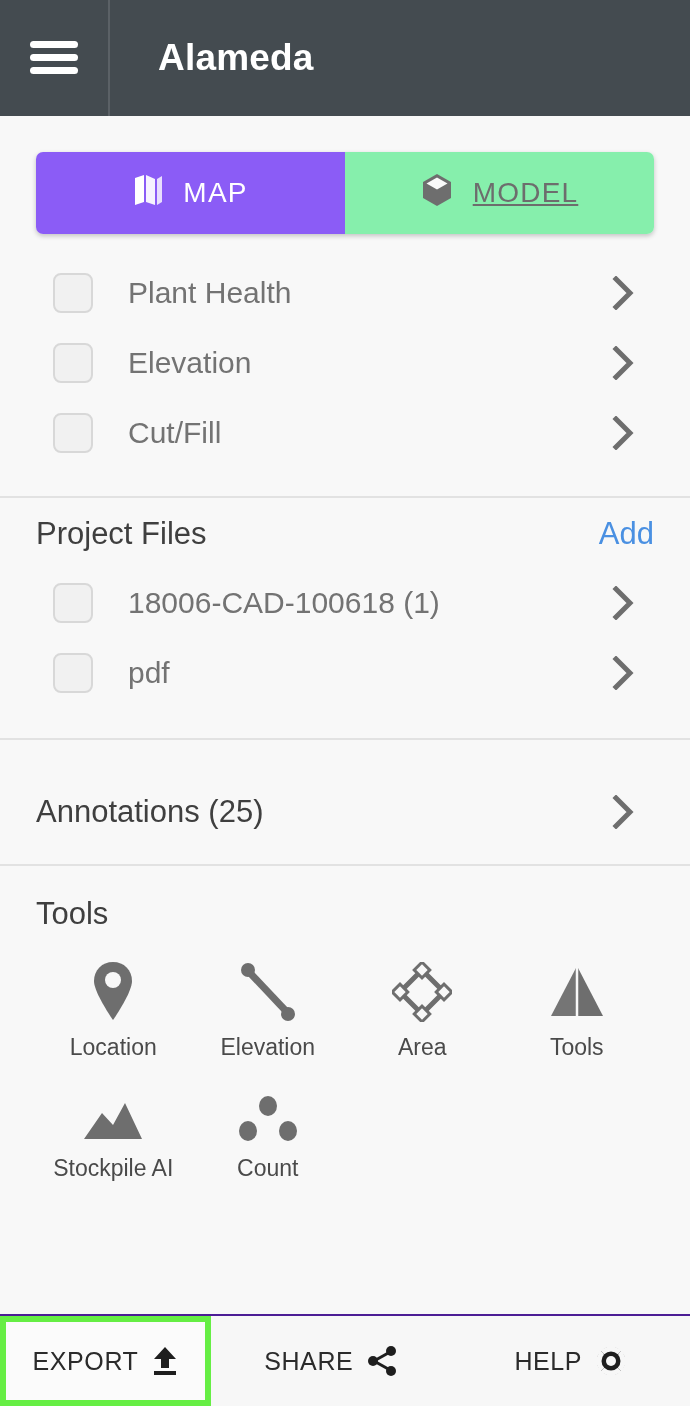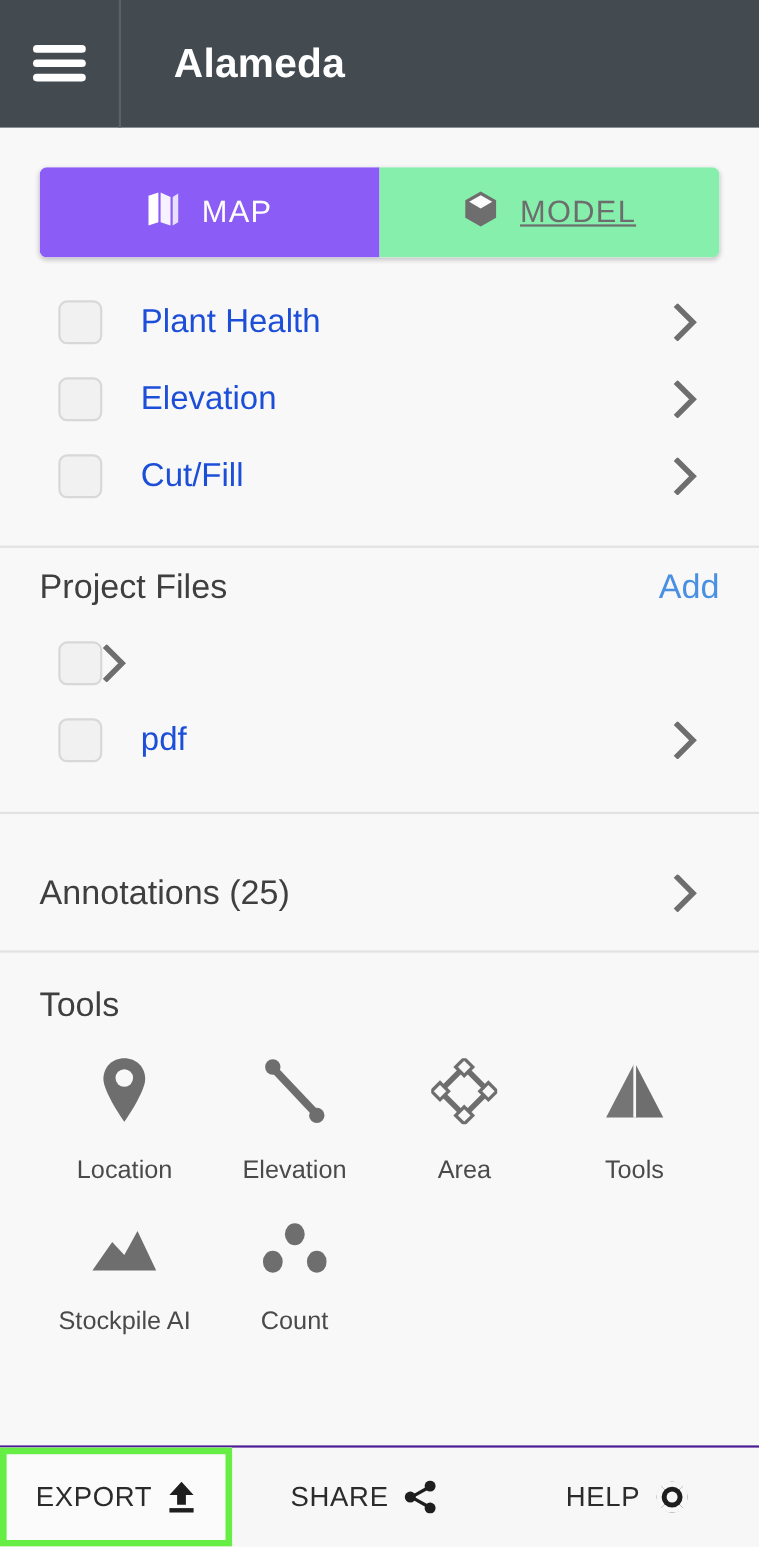--- a/index.html
+++ b/index.html
@@ -82,21 +82,21 @@
     width: 40px; height: 40px;
     border: 2px solid #d8d8d8;
     border-radius: 8px;
     background: #f1f1f1;
     flex: 0 0 auto;
     margin-left: 17px;
     cursor: pointer;
   }
   .row-label {
     font-size: 30px;
-    color: #1d4ed8;
+    color: #737373;
     padding-left: 35px;
     flex: 1 1 auto;
     white-space: nowrap;
   }
   .chev {
     width: 22px; height: 34px; flex: 0 0 auto; margin-right: 20px;
   }
   .chev svg { display: block; }
 
   
@@ -124,21 +124,21 @@
     width: 25%;
     display: flex; flex-direction: column; align-items: center;
     padding-top: 14px; padding-bottom: 6px;
     cursor: pointer;
   }
   .tool-icon {
     height: 62px; width: 62px;
     display: flex; align-items: flex-end; justify-content: center;
   }
   .tool-label {
-    font-size: 23px; color: #4a4a4a; margin-top: 28px;
+    font-size: 23px; color: #4a4a4a; margin-top: 12px;
     white-space: nowrap;
   }
 
   
   .bottom-bar {
     position: absolute; left: 0; bottom: 0;
     width: 690px; height: 92px;
     background: #f7f7f7;
     border-top: 2px solid #4c1d95;
     display: flex; align-items: stretch;
@@ -231,20 +231,21 @@
 
   <div class="divider"></div>
 
   <div class="section files-block">
     <div class="block-head">
       <span class="block-title">Project Files</span>
       <span class="add-link">Add</span>
     </div>
     <div class="row">
       <span class="checkbox"></span>
+      <span class="row-label">18006-CAD-100618 (1)</span>
       <span class="chev">
         <svg width="22" height="34" viewBox="0 0 22 34">
             <path d="M4 3 L18 17 L4 31" fill="none" stroke="#6e6e6e" stroke-width="5" stroke-linecap="square"></path>
           </svg>
       </span>
     </div>
     <div class="row">
       <span class="checkbox"></span>
       <span class="row-label">pdf</span>
       <span class="chev">

